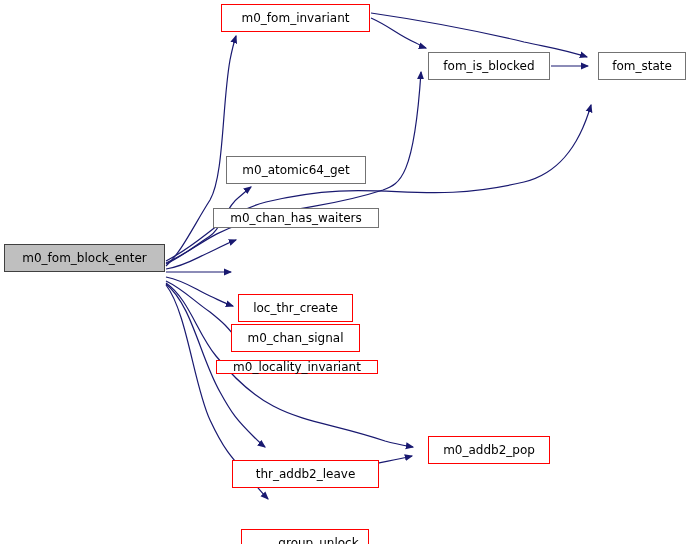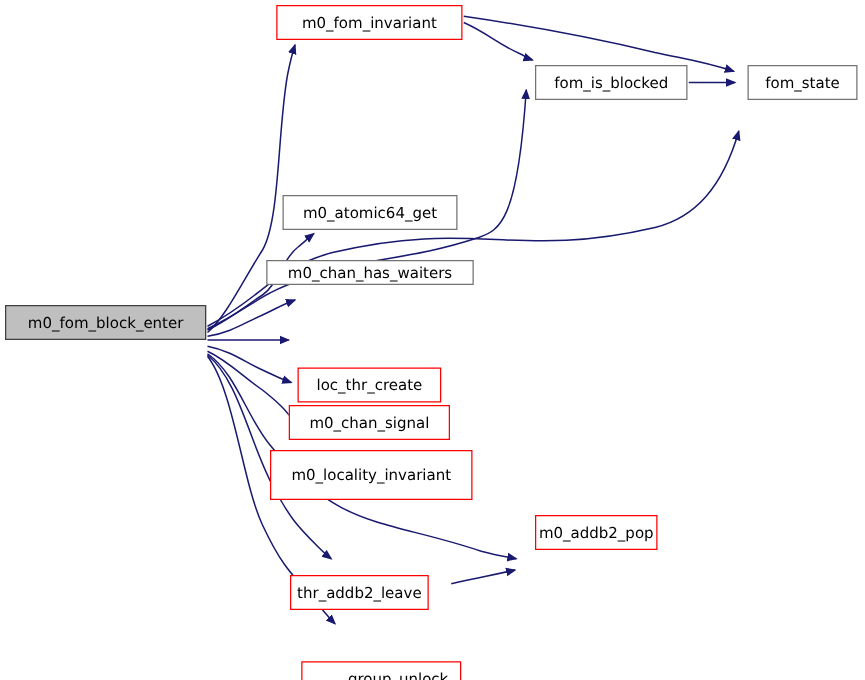--- a/index.html
+++ b/index.html
@@ -100,26 +100,26 @@
       </div>
       <div class="gnode kind-black" style="left: 213px; top: 208px; width: 166px; height: 20px;">
         <span class="gnode-label">m0_chan_has_waiters</span>
       </div>
       <div class="gnode kind-red" style="left: 238px; top: 258px; width: 115px; height: 28px; margin-top: 36px;">
         <span class="gnode-label">loc_thr_create</span>
       </div>
       <div class="gnode kind-red" style="left: 231px; top: 308px; width: 129px; height: 28px; margin-top: 16px;">
         <span class="gnode-label">m0_chan_signal</span>
       </div>
-      <div class="gnode kind-red" style="left: 216px; top: 360px; width: 162px; height: 40px;">
+      <div class="gnode kind-red" style="left: 216px; top: 360px; width: 162px; height: 14px;">
         <span class="gnode-label">m0_locality_invariant</span>
       </div>
-      <div class="gnode kind-red" style="left: 428px; top: 412px; width: 98px; height: 28px;">
+      <div class="gnode kind-red" style="left: 428px; top: 436px; width: 122px; height: 28px;">
         <span class="gnode-label">m0_addb2_pop</span>
       </div>
-      <div class="gnode kind-red" style="left: 232px; top: 460px; width: 111px; height: 28px;">
+      <div class="gnode kind-red" style="left: 232px; top: 460px; width: 147px; height: 28px;">
         <span class="gnode-label">thr_addb2_leave</span>
       </div>
       <div class="gnode kind-red" style="left: 241px; top: 529px; width: 128px; height: 28px; padding-left: 27px;">
         <span class="gnode-label">group_unlock</span>
       </div>
     </div>
 </div>
 
 </body></html>

